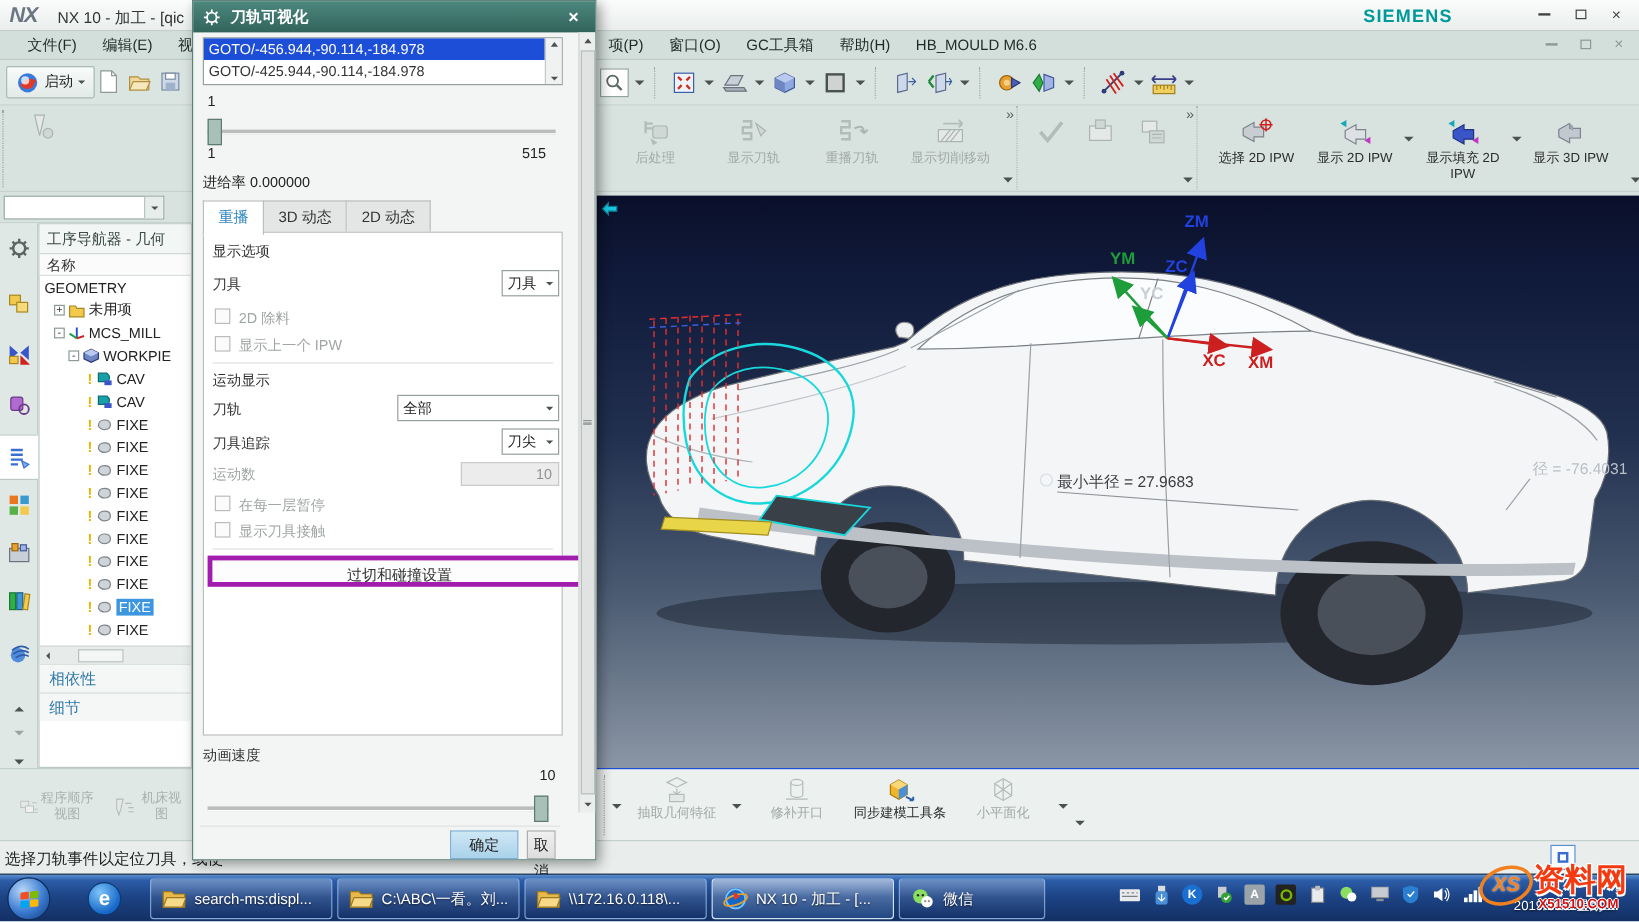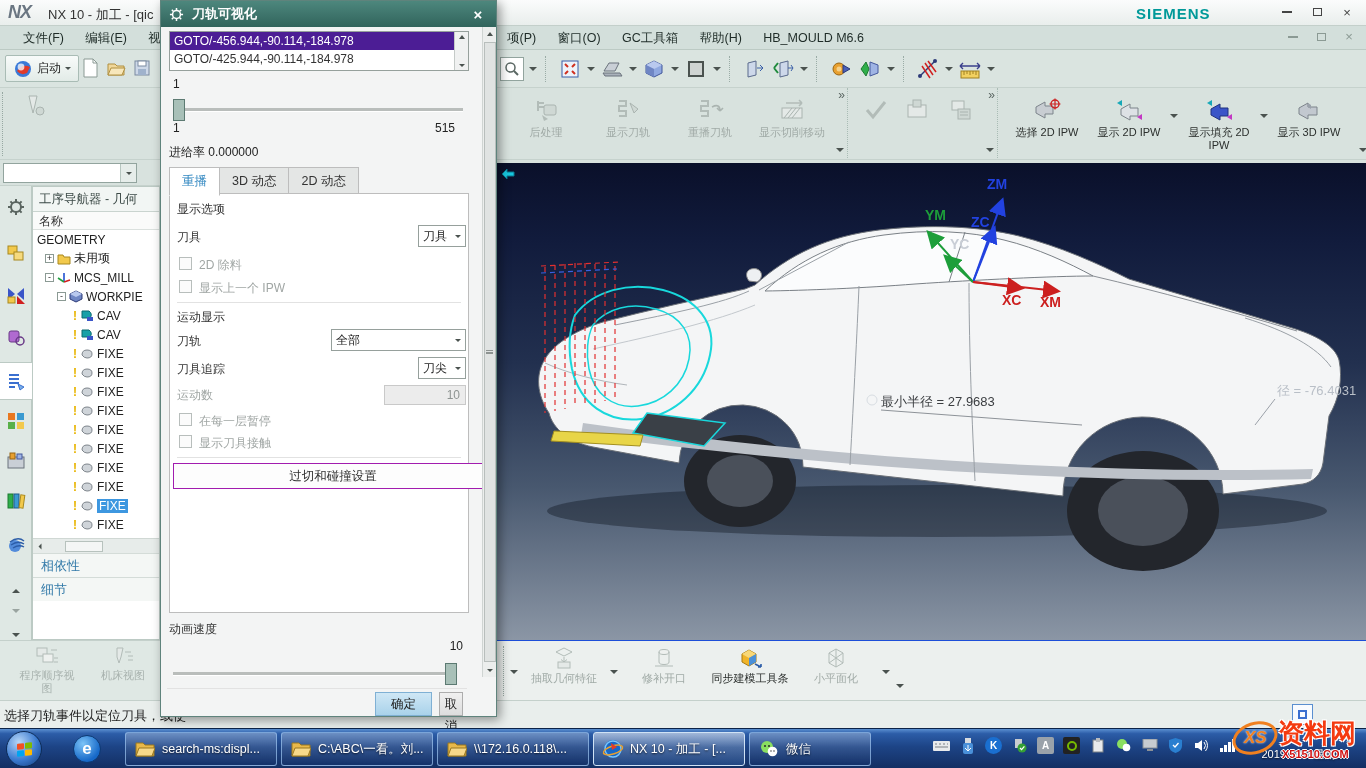--- a/index.html
+++ b/index.html
@@ -59,21 +59,21 @@
 .trow{height:19px;display:flex;align-items:center;gap:3px;white-space:nowrap;overflow:hidden;font-size:12px}
 .trow.sel .tlabel{background:#3d97e0;color:#fff;padding:0 2px}
 .exp{width:9px;height:9px;border:1px solid #8b9a94;background:#fff;font-size:9px;line-height:7px;text-align:center;color:#333;flex:none}
 .excl{color:#e8b400;font-weight:bold;font-size:12px;flex:none}
 .ticon{flex:none;display:inline-block}
 #hscroll{height:15px;margin-top:4px;background:#e7ecea;border-top:1px solid #d0d8d4;display:flex;align-items:center}
 #hthumb{width:38px;height:11px;background:#f4f6f5;border:1px solid #b7c2bd;margin-left:22px}
 .navpanel{height:24px;line-height:24px;padding-left:8px;color:#3179a8;font-size:13px;border-top:1px solid #d4dcd8;background:#f4f7f5}
 
 #navbottom{left:0;top:640px;width:160px;height:60px;background:#dfe8e4;border-top:1px solid #c4d0cb;z-index:3;display:flex;gap:14px;padding:4px 0 0 16px}
-.nbtn{width:62px;display:flex;flex-direction:column;align-items:center;gap:2px}
+.nbtn{width:62px;display:flex;flex-direction:row;align-items:center;gap:2px}
 .nbtn .blbl{font-size:11px;color:#a8b2ae;text-align:center;line-height:1.2}
 
 #statusbar{left:0;top:700px;width:1366px;height:28px;background:#e9eeec;border-top:1px solid #c4d0cb;z-index:3}
 #statustext{left:4px;top:6px;font-size:13px;color:#1c1c1c}
 #widgeticon{left:1292px;top:3px;width:21px;height:21px;background:#f8fbff;border:1px solid #5a8fd0;display:flex;align-items:center;justify-content:center}
 #widgeticon .in{width:9px;height:9px;border:2px solid #3a6fd0}
 
 #viewport{left:497px;top:163px;width:869px;height:477px;z-index:2;background:linear-gradient(180deg,#0a102a 0%,#111b3c 16%,#22304f 42%,#48586f 68%,#8removed 0);background:linear-gradient(180deg,#0a102a 0%,#111b3c 16%,#22304f 42%,#48586f 68%,#8b96a5 100%)}
 
 #bottombar{left:497px;top:640px;width:869px;height:60px;background:#ecf0ee;border-top:1px solid #1d4ed8;z-index:3;display:flex;align-items:flex-start;gap:6px;padding:3px 0 0 6px}
@@ -81,38 +81,38 @@
 .bbtn .blbl{font-size:11px;color:#a0aaa6;text-align:center;line-height:1.2}
 .bbtn.enabled .blbl{color:#2b2f2d}
 
 #dialog{left:160px;top:0;width:337px;height:717px;background:#f3f4f4;border:1px solid #5f837c;box-shadow:3px 3px 10px rgba(0,0,0,.4);z-index:50}
 #dlgtitle{height:26px;background:linear-gradient(#4d877d,#31645c);display:flex;align-items:center;padding:0 8px;color:#fff}
 #dlgtitle .t{font-size:13px;font-weight:bold;margin-left:8px}
 #dlgclose{margin-left:auto;font-size:15px;font-weight:bold;color:#fff;width:20px;text-align:center}
 .dlist{left:8px;top:30px;width:300px;height:40px;background:#fff;border:1px solid #96a09c;display:flex}
 .dlrows{flex:1}
 .dlrow{height:18px;line-height:18px;padding-left:4px;font-size:12px;color:#333;white-space:nowrap;overflow:hidden}
-.dlrow.sel{background:#4c1d95;color:#fff}
+.dlrow.sel{background:#1d4ed8;color:#fff}
 .dlsb{width:14px;border-left:1px solid #c5cac8;background:#f0f1f1;display:flex;flex-direction:column;justify-content:space-between;align-items:center;padding:3px 0}
 .slidertrack{position:absolute;height:4px;background:#b9bdbb;border-bottom:1px solid #fff}
 .sliderthumb{position:absolute;width:12px;height:22px;background:#a8c0b8;border:1px solid #5c7a72}
 .dtabs{left:8px;top:166px;display:flex}
 .dtab{padding:5px 12px;font-size:12.5px;color:#333;background:#e4e6e5;border:1px solid #bdbdbd;border-left:none}
 .dtab:first-child{border-left:1px solid #bdbdbd}
 .dtab.active{background:#fff;color:#2f86c0;border-bottom:1px solid #fff;position:relative;z-index:2}
 #dpanel{left:8px;top:192px;width:300px;height:420px;background:#fff;border:1px solid #bdbdbd}
 .dsec{position:absolute;font-size:12px;color:#333}
 .dlabel{position:absolute;font-size:12px;color:#333}
 .dlabel.dis{color:#a0a6a4}
 .combo{position:absolute;background:#fff;border:1px solid #96a09c;display:flex;align-items:center;padding:0 4px;font-size:12px;height:22px}
 .combo .caret{margin-left:auto}
 .chk{position:absolute;width:13px;height:13px;border:1px solid #b8bebc;background:#fbfbfb}
 .hr{position:absolute;height:1px;background:#e2e2e2}
 .dinput{position:absolute;background:#ececec;border:1px solid #c9c9c9;color:#8e9492;font-size:12px;text-align:right;padding:2px 5px}
-#gougebtn{position:absolute;left:12px;top:462px;width:320px;height:26px;background:#fdfdfd;border:1px solid #a21caf;text-align:center;line-height:24px;font-size:12.5px;color:#333}
+#gougebtn{position:absolute;left:12px;top:462px;width:320px;height:26px;background:#fdfdfd;border:4px solid #a21caf;text-align:center;line-height:24px;font-size:12.5px;color:#333}
 .dbtn{position:absolute;height:24px;text-align:center;line-height:22px;font-size:12.5px}
 #okbtn{left:214px;top:691px;width:57px;background:linear-gradient(#cfe7f5,#a9d2ea);border:1px solid #7fb0d4}
 #cancelbtn{left:278px;top:691px;width:24px;background:linear-gradient(#f0f0f0,#dddddd);border:1px solid #adadad}
 #dlgsb{position:absolute;left:321px;top:26px;width:14px;height:650px;background:#eceeed;border-left:1px solid #cfd4d2;display:flex;flex-direction:column;align-items:center}
 #dlgsb .sbbtn{height:14px;width:14px;display:flex;align-items:center;justify-content:center;flex:none}
 #dlgthumb{width:12px;flex:1;margin:1px 0;background:#e0e3e2;border:1px solid #b8bebc;display:flex;align-items:center;justify-content:center}
 .grip{width:7px;border-top:1px solid #8e9492;border-bottom:1px solid #8e9492;height:4px;position:relative}
 .grip:after{content:"";position:absolute;left:0;right:0;top:1px;border-top:1px solid #8e9492}
 
 #taskbar{left:0;top:728px;width:1366px;height:40px;z-index:100;background:linear-gradient(180deg,#5a8fd0 0%,#2c5da8 12%,#1d4486 45%,#132f63 100%);border-top:1px solid #0c2347}

